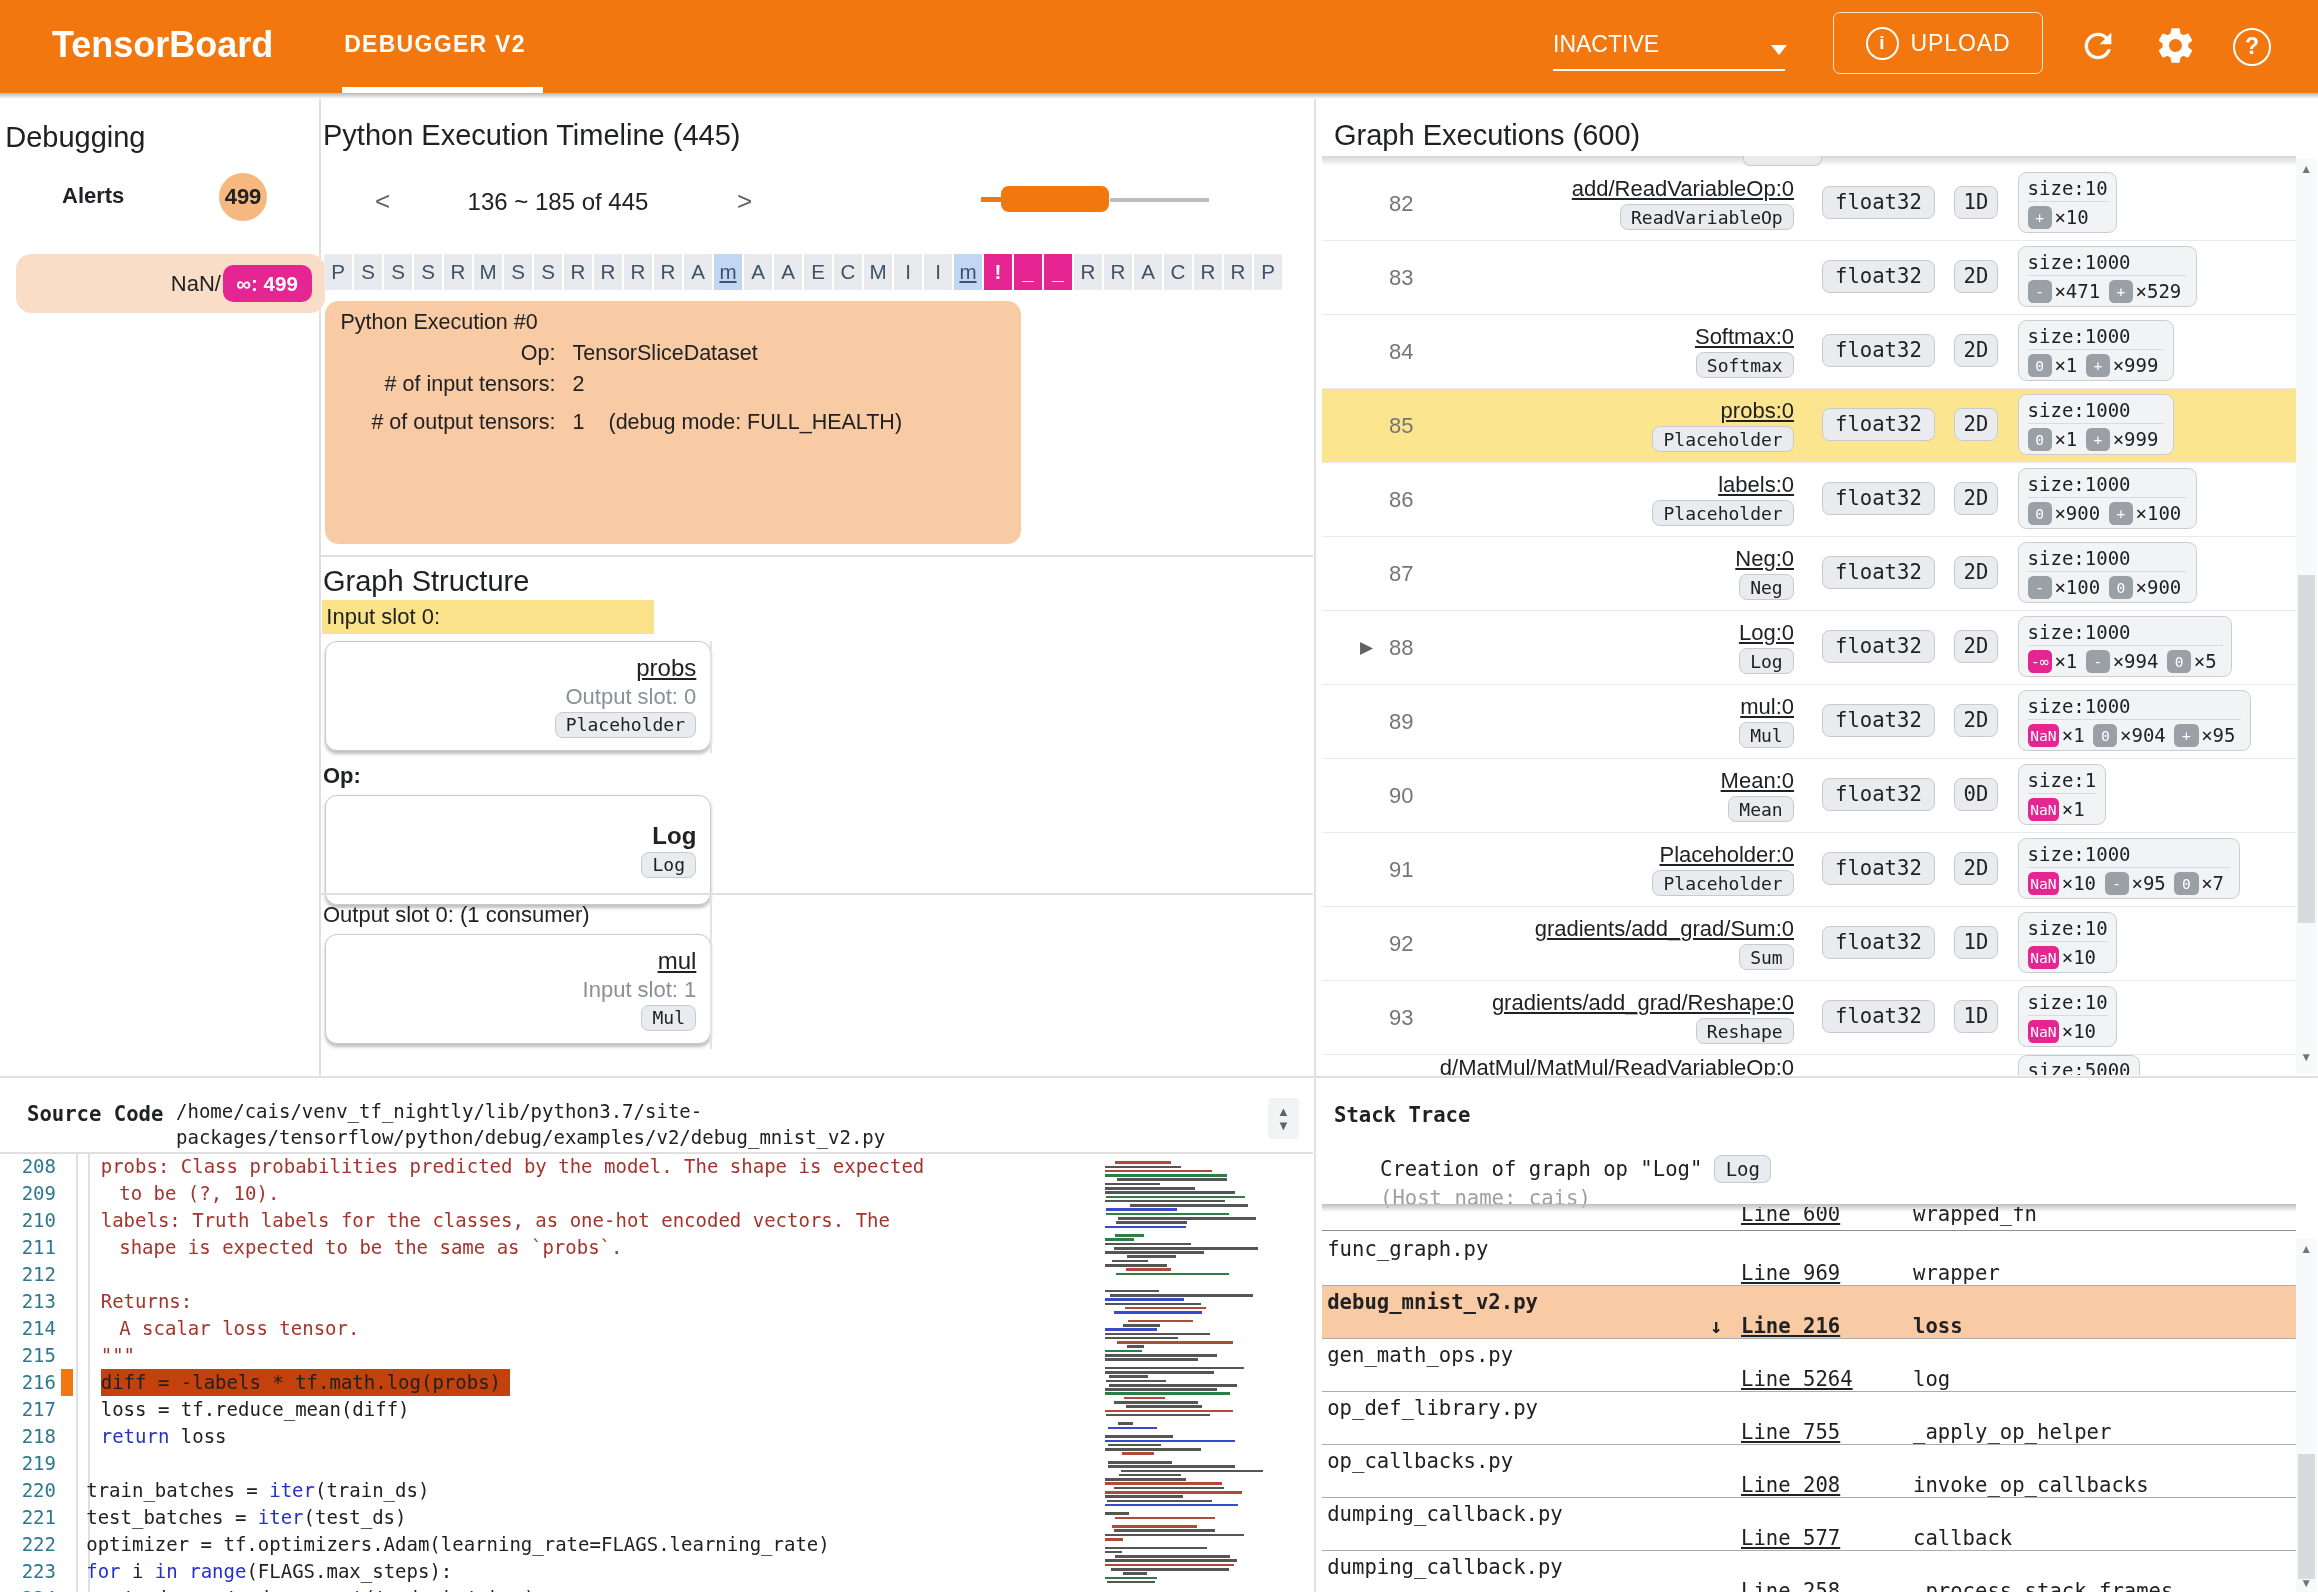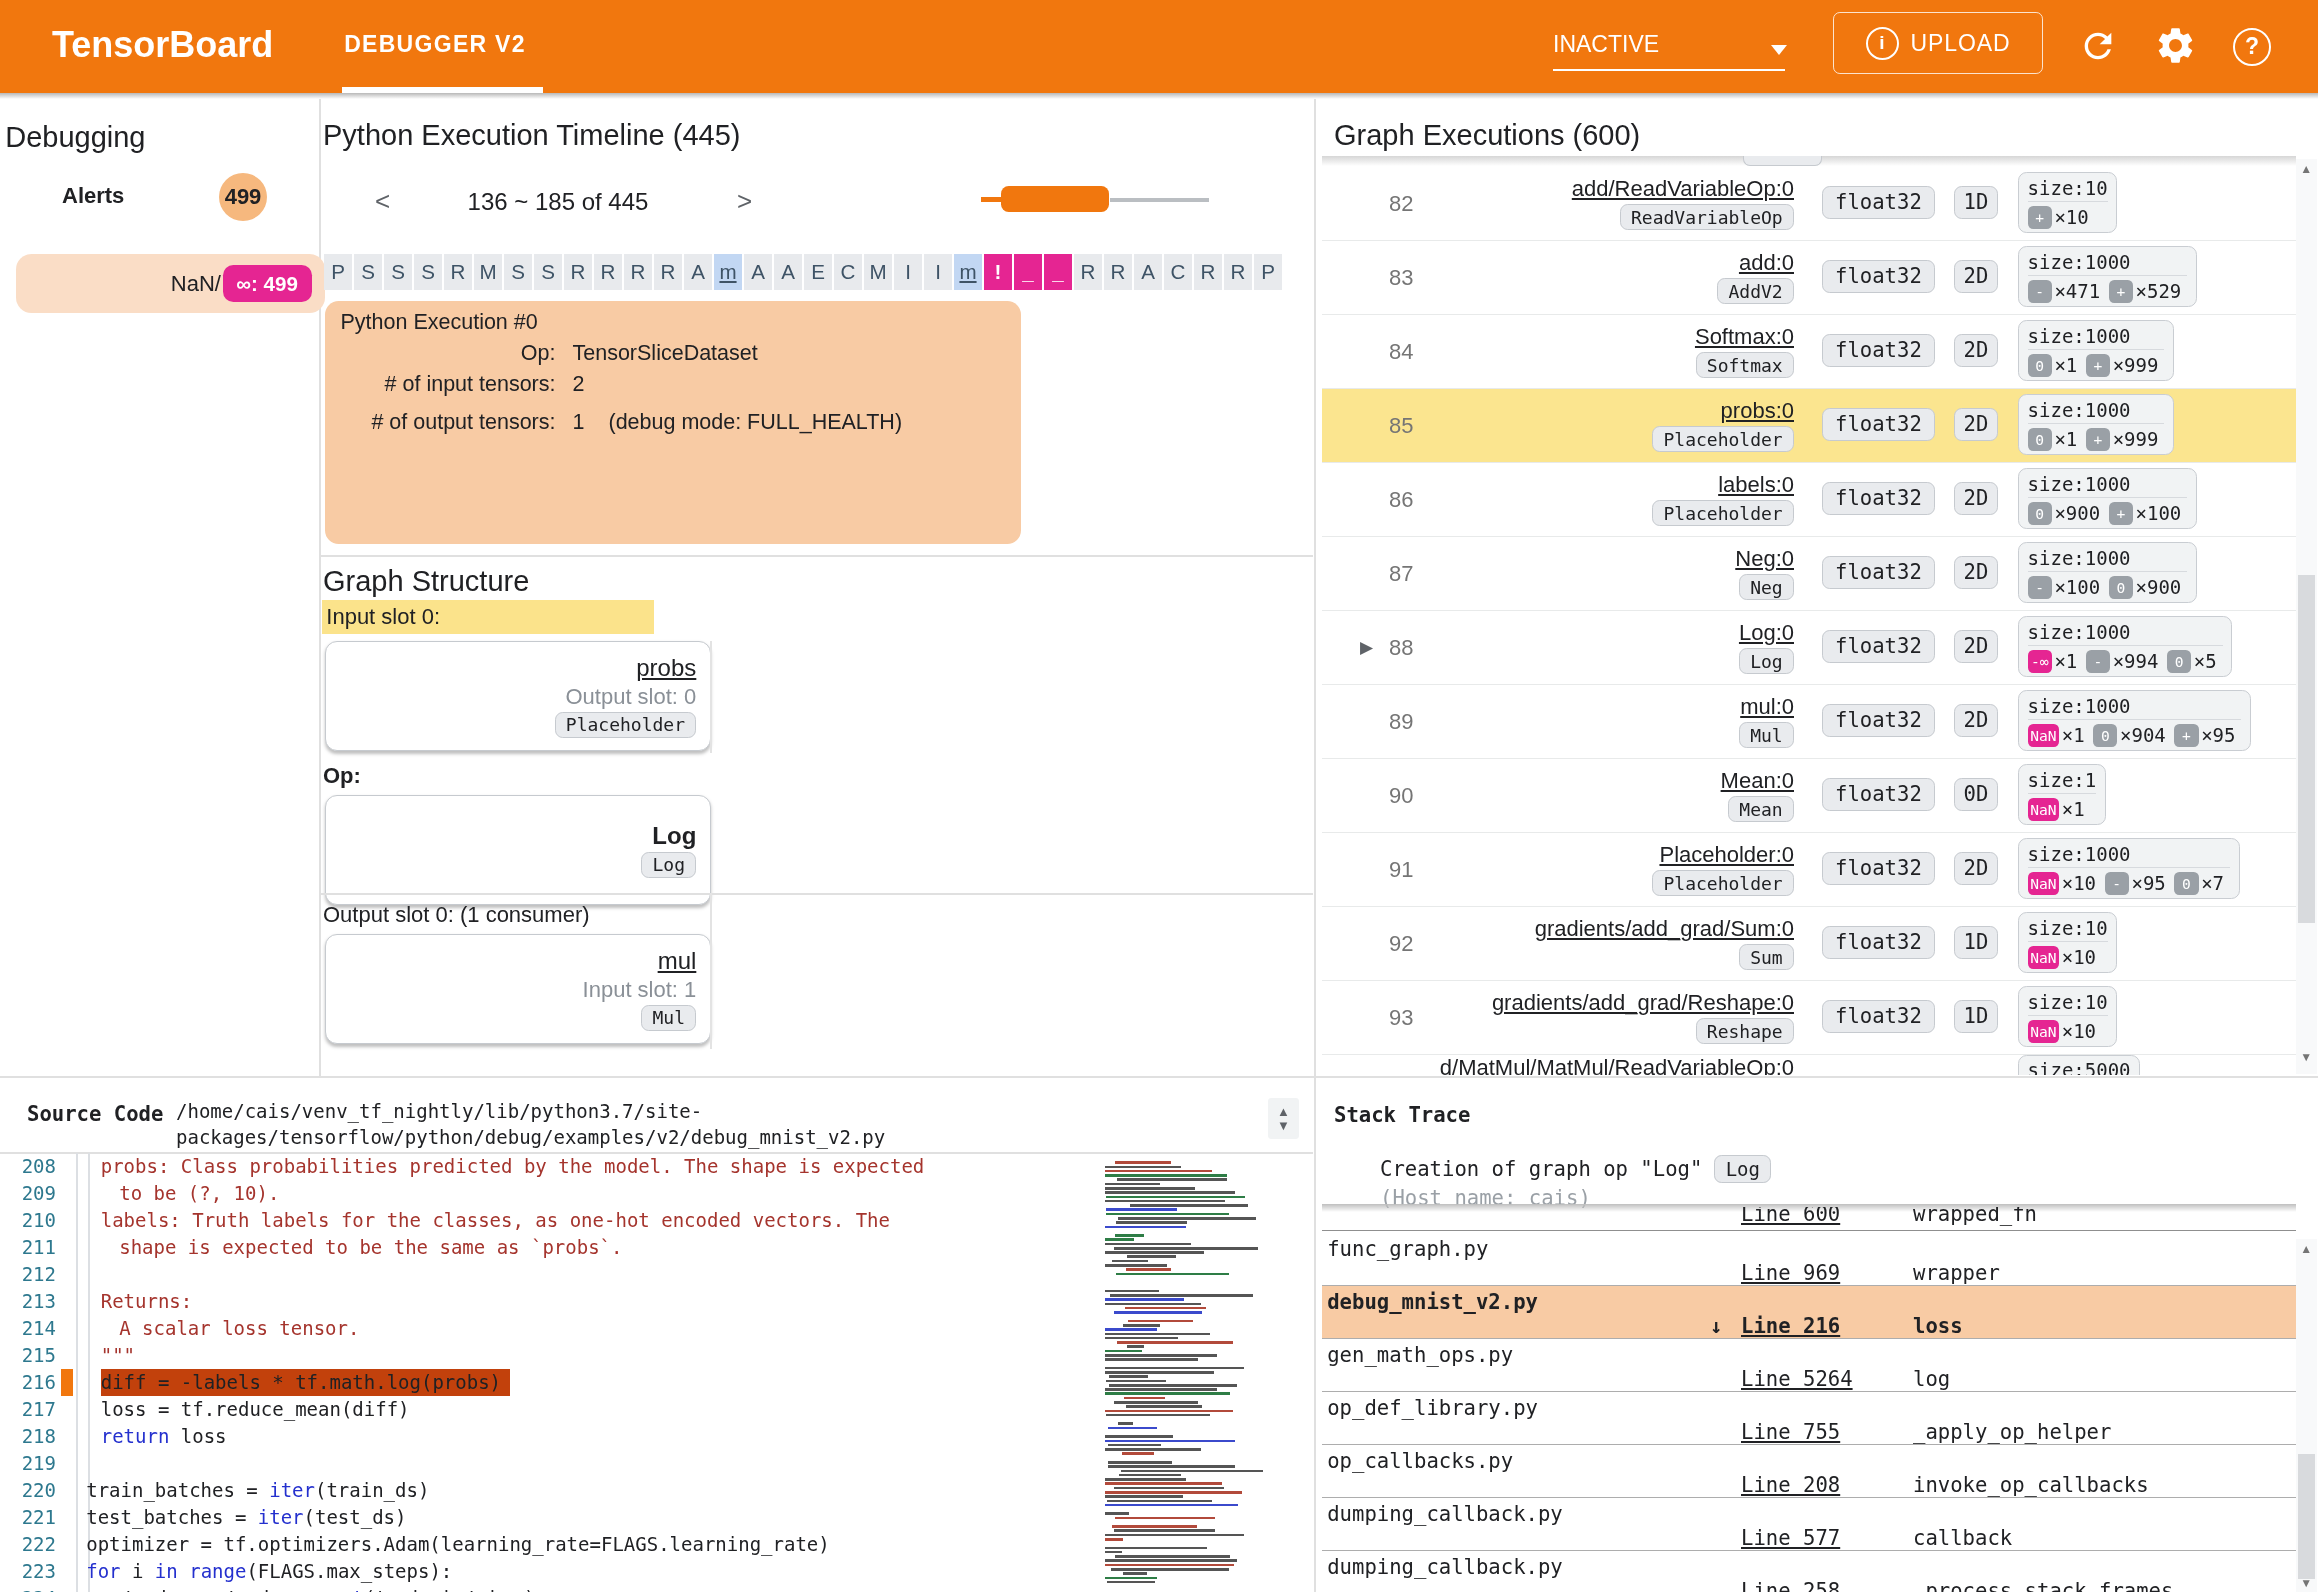--- a/index.html
+++ b/index.html
@@ -290,24 +290,20 @@
       <span class="sizelabel">size:10</span>
       <span class="tokens">
             <span class="tsq gray">+</span>
             <span class="tcount">×10</span>
           </span>
     </span>
   </div>
       <div class="gerow">
 
     <span class="idx">83</span>
-    <span class="nameblock">
-      <a class="gname">add:0</a>
-      <span class="chip opchip">AddV2</span>
-    </span>
     <span class="chip dtype">float32</span>
     <span class="chip rank">2D</span>
     <span class="sizebox">
       <span class="sizelabel">size:1000</span>
       <span class="tokens">
             <span class="tsq gray">-</span>
             <span class="tcount">×471</span>
             <span class="tsq gray">+</span>
             <span class="tcount">×529</span>
           </span>

